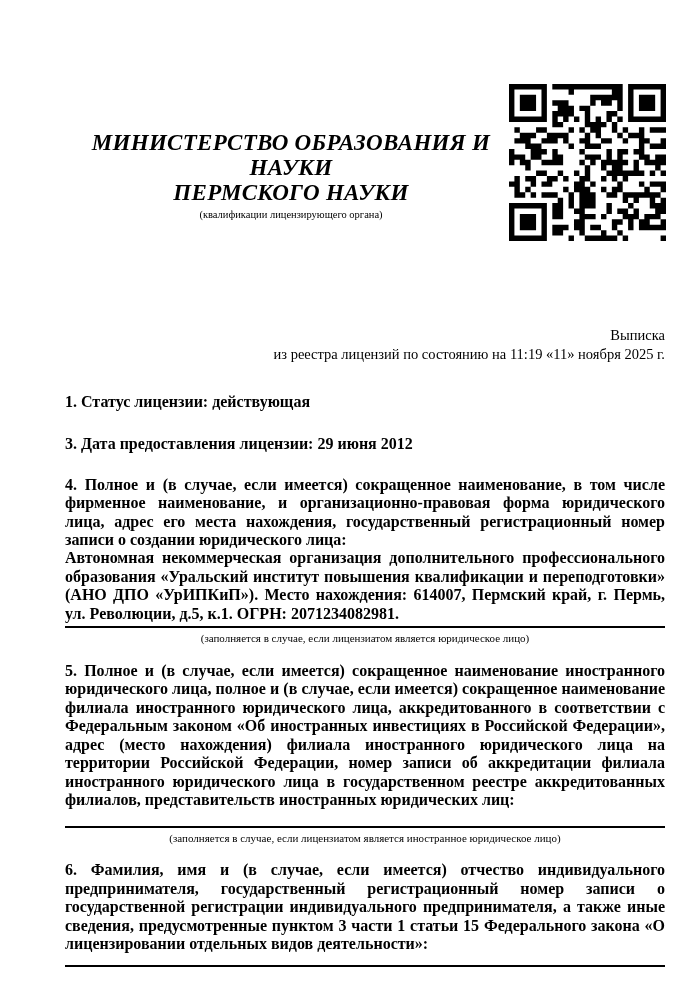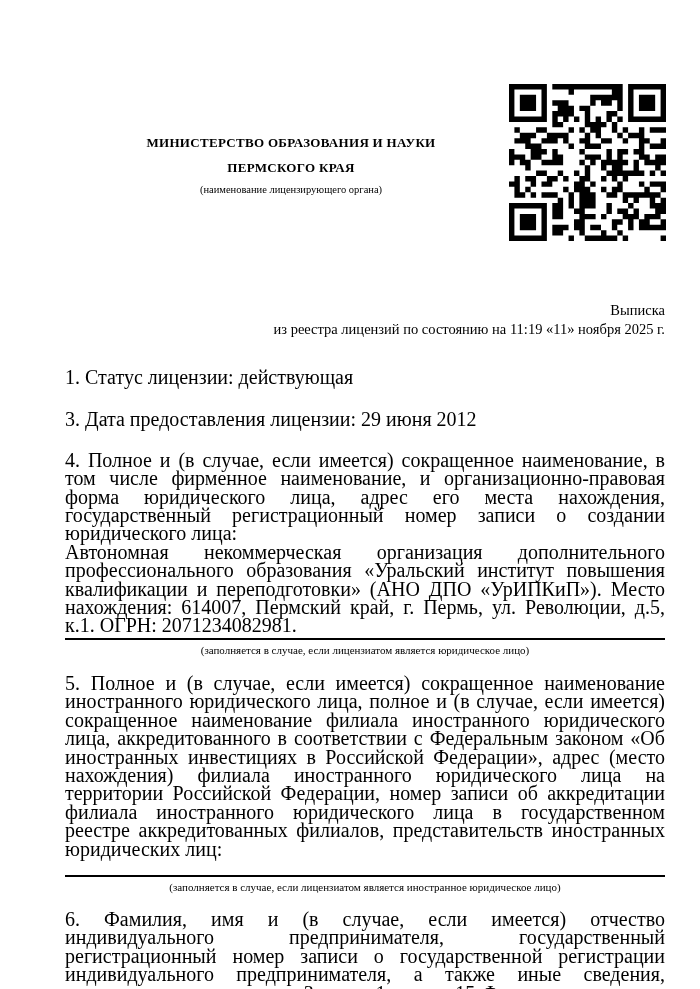--- a/index.html
+++ b/index.html
@@ -17,23 +17,24 @@
     width:600px;
   }
   
   .issuer {
     margin-top:130px;
     width:452px;
     text-align:center;
   }
   .issuer-line {
     font-weight:bold;
-    font-size:13px;
+    font-size:23px;
     line-height:25px;
     letter-spacing:0.3px;
+    font-style:italic;
   }
   .issuer-note {
     font-size:10.5px;
     line-height:13px;
     margin-top:3px;
   }
   
   .qr {
     position:absolute;
     left:509px; top:84px;
@@ -41,22 +42,23 @@
   }
   
   .doc-title {
     margin-top:105px;
     text-align:right;
     font-size:14.5px;
     line-height:19px;
   }
   
   .field {
-    font-size:20px;
+    font-size:16px;
     line-height:18.4px;
+    font-weight:bold;
   }
   .just { text-align:justify; }
   .f1 { margin-top:29px; }
   .f2 { margin-top:18px; }
   .f3 { margin-top:24px; }
   .f4 { margin-top:22px; }
   .f5 { margin-top:17px; }
   .f6 { margin-top:16px; }
   .f7 { margin-top:22px;text-align:center; }
   .sub-note {
@@ -81,22 +83,22 @@
 <div class="page">
 
   <div class="qr" id="qr"><svg width="157" height="157" viewBox="0 0 157 157">
         <path d="M0.00 0.00h5.41v5.41h-5.41zM5.41 0.00h5.41v5.41h-5.41zM10.83 0.00h5.41v5.41h-5.41zM16.24 0.00h5.41v5.41h-5.41zM21.66 0.00h5.41v5.41h-5.41zM27.07 0.00h5.41v5.41h-5.41zM32.48 0.00h5.41v5.41h-5.41zM43.31 0.00h5.41v5.41h-5.41zM48.72 0.00h5.41v5.41h-5.41zM54.14 0.00h5.41v5.41h-5.41zM59.55 0.00h5.41v5.41h-5.41zM64.97 0.00h5.41v5.41h-5.41zM70.38 0.00h5.41v5.41h-5.41zM75.79 0.00h5.41v5.41h-5.41zM81.21 0.00h5.41v5.41h-5.41zM86.62 0.00h5.41v5.41h-5.41zM92.03 0.00h5.41v5.41h-5.41zM97.45 0.00h5.41v5.41h-5.41zM102.86 0.00h5.41v5.41h-5.41zM108.28 0.00h5.41v5.41h-5.41zM119.10 0.00h5.41v5.41h-5.41zM124.52 0.00h5.41v5.41h-5.41zM129.93 0.00h5.41v5.41h-5.41zM135.34 0.00h5.41v5.41h-5.41zM140.76 0.00h5.41v5.41h-5.41zM146.17 0.00h5.41v5.41h-5.41zM151.59 0.00h5.41v5.41h-5.41zM0.00 5.41h5.41v5.41h-5.41zM32.48 5.41h5.41v5.41h-5.41zM59.55 5.41h5.41v5.41h-5.41zM102.86 5.41h5.41v5.41h-5.41zM108.28 5.41h5.41v5.41h-5.41zM119.10 5.41h5.41v5.41h-5.41zM151.59 5.41h5.41v5.41h-5.41zM0.00 10.83h5.41v5.41h-5.41zM10.83 10.83h5.41v5.41h-5.41zM16.24 10.83h5.41v5.41h-5.41zM21.66 10.83h5.41v5.41h-5.41zM32.48 10.83h5.41v5.41h-5.41zM81.21 10.83h5.41v5.41h-5.41zM86.62 10.83h5.41v5.41h-5.41zM92.03 10.83h5.41v5.41h-5.41zM97.45 10.83h5.41v5.41h-5.41zM102.86 10.83h5.41v5.41h-5.41zM108.28 10.83h5.41v5.41h-5.41zM119.10 10.83h5.41v5.41h-5.41zM129.93 10.83h5.41v5.41h-5.41zM135.34 10.83h5.41v5.41h-5.41zM140.76 10.83h5.41v5.41h-5.41zM151.59 10.83h5.41v5.41h-5.41zM0.00 16.24h5.41v5.41h-5.41zM10.83 16.24h5.41v5.41h-5.41zM16.24 16.24h5.41v5.41h-5.41zM21.66 16.24h5.41v5.41h-5.41zM32.48 16.24h5.41v5.41h-5.41zM43.31 16.24h5.41v5.41h-5.41zM48.72 16.24h5.41v5.41h-5.41zM54.14 16.24h5.41v5.41h-5.41zM81.21 16.24h5.41v5.41h-5.41zM92.03 16.24h5.41v5.41h-5.41zM97.45 16.24h5.41v5.41h-5.41zM108.28 16.24h5.41v5.41h-5.41zM119.10 16.24h5.41v5.41h-5.41zM129.93 16.24h5.41v5.41h-5.41zM135.34 16.24h5.41v5.41h-5.41zM140.76 16.24h5.41v5.41h-5.41zM151.59 16.24h5.41v5.41h-5.41zM0.00 21.66h5.41v5.41h-5.41zM10.83 21.66h5.41v5.41h-5.41zM16.24 21.66h5.41v5.41h-5.41zM21.66 21.66h5.41v5.41h-5.41zM32.48 21.66h5.41v5.41h-5.41zM48.72 21.66h5.41v5.41h-5.41zM54.14 21.66h5.41v5.41h-5.41zM59.55 21.66h5.41v5.41h-5.41zM70.38 21.66h5.41v5.41h-5.41zM75.79 21.66h5.41v5.41h-5.41zM108.28 21.66h5.41v5.41h-5.41zM119.10 21.66h5.41v5.41h-5.41zM129.93 21.66h5.41v5.41h-5.41zM135.34 21.66h5.41v5.41h-5.41zM140.76 21.66h5.41v5.41h-5.41zM151.59 21.66h5.41v5.41h-5.41zM0.00 27.07h5.41v5.41h-5.41zM32.48 27.07h5.41v5.41h-5.41zM43.31 27.07h5.41v5.41h-5.41zM48.72 27.07h5.41v5.41h-5.41zM54.14 27.07h5.41v5.41h-5.41zM59.55 27.07h5.41v5.41h-5.41zM75.79 27.07h5.41v5.41h-5.41zM97.45 27.07h5.41v5.41h-5.41zM102.86 27.07h5.41v5.41h-5.41zM119.10 27.07h5.41v5.41h-5.41zM151.59 27.07h5.41v5.41h-5.41zM0.00 32.48h5.41v5.41h-5.41zM5.41 32.48h5.41v5.41h-5.41zM10.83 32.48h5.41v5.41h-5.41zM16.24 32.48h5.41v5.41h-5.41zM21.66 32.48h5.41v5.41h-5.41zM27.07 32.48h5.41v5.41h-5.41zM32.48 32.48h5.41v5.41h-5.41zM43.31 32.48h5.41v5.41h-5.41zM54.14 32.48h5.41v5.41h-5.41zM64.97 32.48h5.41v5.41h-5.41zM75.79 32.48h5.41v5.41h-5.41zM86.62 32.48h5.41v5.41h-5.41zM97.45 32.48h5.41v5.41h-5.41zM108.28 32.48h5.41v5.41h-5.41zM119.10 32.48h5.41v5.41h-5.41zM124.52 32.48h5.41v5.41h-5.41zM129.93 32.48h5.41v5.41h-5.41zM135.34 32.48h5.41v5.41h-5.41zM140.76 32.48h5.41v5.41h-5.41zM146.17 32.48h5.41v5.41h-5.41zM151.59 32.48h5.41v5.41h-5.41zM43.31 37.90h5.41v5.41h-5.41zM48.72 37.90h5.41v5.41h-5.41zM75.79 37.90h5.41v5.41h-5.41zM81.21 37.90h5.41v5.41h-5.41zM86.62 37.90h5.41v5.41h-5.41zM92.03 37.90h5.41v5.41h-5.41zM102.86 37.90h5.41v5.41h-5.41zM5.41 43.31h5.41v5.41h-5.41zM27.07 43.31h5.41v5.41h-5.41zM32.48 43.31h5.41v5.41h-5.41zM59.55 43.31h5.41v5.41h-5.41zM70.38 43.31h5.41v5.41h-5.41zM81.21 43.31h5.41v5.41h-5.41zM86.62 43.31h5.41v5.41h-5.41zM102.86 43.31h5.41v5.41h-5.41zM113.69 43.31h5.41v5.41h-5.41zM129.93 43.31h5.41v5.41h-5.41zM140.76 43.31h5.41v5.41h-5.41zM146.17 43.31h5.41v5.41h-5.41zM151.59 43.31h5.41v5.41h-5.41zM10.83 48.72h5.41v5.41h-5.41zM16.24 48.72h5.41v5.41h-5.41zM21.66 48.72h5.41v5.41h-5.41zM37.90 48.72h5.41v5.41h-5.41zM43.31 48.72h5.41v5.41h-5.41zM48.72 48.72h5.41v5.41h-5.41zM54.14 48.72h5.41v5.41h-5.41zM75.79 48.72h5.41v5.41h-5.41zM86.62 48.72h5.41v5.41h-5.41zM108.28 48.72h5.41v5.41h-5.41zM119.10 48.72h5.41v5.41h-5.41zM124.52 48.72h5.41v5.41h-5.41zM129.93 48.72h5.41v5.41h-5.41zM5.41 54.14h5.41v5.41h-5.41zM10.83 54.14h5.41v5.41h-5.41zM16.24 54.14h5.41v5.41h-5.41zM32.48 54.14h5.41v5.41h-5.41zM37.90 54.14h5.41v5.41h-5.41zM43.31 54.14h5.41v5.41h-5.41zM54.14 54.14h5.41v5.41h-5.41zM70.38 54.14h5.41v5.41h-5.41zM75.79 54.14h5.41v5.41h-5.41zM92.03 54.14h5.41v5.41h-5.41zM97.45 54.14h5.41v5.41h-5.41zM113.69 54.14h5.41v5.41h-5.41zM129.93 54.14h5.41v5.41h-5.41zM135.34 54.14h5.41v5.41h-5.41zM151.59 54.14h5.41v5.41h-5.41zM16.24 59.55h5.41v5.41h-5.41zM21.66 59.55h5.41v5.41h-5.41zM27.07 59.55h5.41v5.41h-5.41zM59.55 59.55h5.41v5.41h-5.41zM75.79 59.55h5.41v5.41h-5.41zM81.21 59.55h5.41v5.41h-5.41zM86.62 59.55h5.41v5.41h-5.41zM129.93 59.55h5.41v5.41h-5.41zM140.76 59.55h5.41v5.41h-5.41zM146.17 59.55h5.41v5.41h-5.41zM151.59 59.55h5.41v5.41h-5.41zM0.00 64.97h5.41v5.41h-5.41zM21.66 64.97h5.41v5.41h-5.41zM27.07 64.97h5.41v5.41h-5.41zM32.48 64.97h5.41v5.41h-5.41zM43.31 64.97h5.41v5.41h-5.41zM70.38 64.97h5.41v5.41h-5.41zM97.45 64.97h5.41v5.41h-5.41zM108.28 64.97h5.41v5.41h-5.41zM113.69 64.97h5.41v5.41h-5.41zM124.52 64.97h5.41v5.41h-5.41zM129.93 64.97h5.41v5.41h-5.41zM0.00 70.38h5.41v5.41h-5.41zM5.41 70.38h5.41v5.41h-5.41zM10.83 70.38h5.41v5.41h-5.41zM21.66 70.38h5.41v5.41h-5.41zM27.07 70.38h5.41v5.41h-5.41zM43.31 70.38h5.41v5.41h-5.41zM48.72 70.38h5.41v5.41h-5.41zM75.79 70.38h5.41v5.41h-5.41zM81.21 70.38h5.41v5.41h-5.41zM86.62 70.38h5.41v5.41h-5.41zM97.45 70.38h5.41v5.41h-5.41zM108.28 70.38h5.41v5.41h-5.41zM129.93 70.38h5.41v5.41h-5.41zM135.34 70.38h5.41v5.41h-5.41zM146.17 70.38h5.41v5.41h-5.41zM151.59 70.38h5.41v5.41h-5.41zM0.00 75.79h5.41v5.41h-5.41zM10.83 75.79h5.41v5.41h-5.41zM16.24 75.79h5.41v5.41h-5.41zM32.48 75.79h5.41v5.41h-5.41zM37.90 75.79h5.41v5.41h-5.41zM43.31 75.79h5.41v5.41h-5.41zM48.72 75.79h5.41v5.41h-5.41zM70.38 75.79h5.41v5.41h-5.41zM81.21 75.79h5.41v5.41h-5.41zM92.03 75.79h5.41v5.41h-5.41zM97.45 75.79h5.41v5.41h-5.41zM102.86 75.79h5.41v5.41h-5.41zM108.28 75.79h5.41v5.41h-5.41zM113.69 75.79h5.41v5.41h-5.41zM124.52 75.79h5.41v5.41h-5.41zM135.34 75.79h5.41v5.41h-5.41zM140.76 75.79h5.41v5.41h-5.41zM146.17 75.79h5.41v5.41h-5.41zM151.59 75.79h5.41v5.41h-5.41zM16.24 81.21h5.41v5.41h-5.41zM75.79 81.21h5.41v5.41h-5.41zM92.03 81.21h5.41v5.41h-5.41zM102.86 81.21h5.41v5.41h-5.41zM108.28 81.21h5.41v5.41h-5.41zM124.52 81.21h5.41v5.41h-5.41zM146.17 81.21h5.41v5.41h-5.41zM27.07 86.62h5.41v5.41h-5.41zM32.48 86.62h5.41v5.41h-5.41zM48.72 86.62h5.41v5.41h-5.41zM64.97 86.62h5.41v5.41h-5.41zM75.79 86.62h5.41v5.41h-5.41zM97.45 86.62h5.41v5.41h-5.41zM102.86 86.62h5.41v5.41h-5.41zM108.28 86.62h5.41v5.41h-5.41zM113.69 86.62h5.41v5.41h-5.41zM119.10 86.62h5.41v5.41h-5.41zM124.52 86.62h5.41v5.41h-5.41zM129.93 86.62h5.41v5.41h-5.41zM140.76 86.62h5.41v5.41h-5.41zM151.59 86.62h5.41v5.41h-5.41zM5.41 92.03h5.41v5.41h-5.41zM16.24 92.03h5.41v5.41h-5.41zM21.66 92.03h5.41v5.41h-5.41zM37.90 92.03h5.41v5.41h-5.41zM43.31 92.03h5.41v5.41h-5.41zM54.14 92.03h5.41v5.41h-5.41zM70.38 92.03h5.41v5.41h-5.41zM75.79 92.03h5.41v5.41h-5.41zM92.03 92.03h5.41v5.41h-5.41zM102.86 92.03h5.41v5.41h-5.41zM113.69 92.03h5.41v5.41h-5.41zM0.00 97.45h5.41v5.41h-5.41zM5.41 97.45h5.41v5.41h-5.41zM21.66 97.45h5.41v5.41h-5.41zM32.48 97.45h5.41v5.41h-5.41zM37.90 97.45h5.41v5.41h-5.41zM64.97 97.45h5.41v5.41h-5.41zM70.38 97.45h5.41v5.41h-5.41zM81.21 97.45h5.41v5.41h-5.41zM108.28 97.45h5.41v5.41h-5.41zM129.93 97.45h5.41v5.41h-5.41zM140.76 97.45h5.41v5.41h-5.41zM146.17 97.45h5.41v5.41h-5.41zM151.59 97.45h5.41v5.41h-5.41zM5.41 102.86h5.41v5.41h-5.41zM16.24 102.86h5.41v5.41h-5.41zM54.14 102.86h5.41v5.41h-5.41zM64.97 102.86h5.41v5.41h-5.41zM70.38 102.86h5.41v5.41h-5.41zM75.79 102.86h5.41v5.41h-5.41zM92.03 102.86h5.41v5.41h-5.41zM102.86 102.86h5.41v5.41h-5.41zM108.28 102.86h5.41v5.41h-5.41zM135.34 102.86h5.41v5.41h-5.41zM151.59 102.86h5.41v5.41h-5.41zM5.41 108.28h5.41v5.41h-5.41zM10.83 108.28h5.41v5.41h-5.41zM21.66 108.28h5.41v5.41h-5.41zM32.48 108.28h5.41v5.41h-5.41zM37.90 108.28h5.41v5.41h-5.41zM43.31 108.28h5.41v5.41h-5.41zM59.55 108.28h5.41v5.41h-5.41zM70.38 108.28h5.41v5.41h-5.41zM75.79 108.28h5.41v5.41h-5.41zM81.21 108.28h5.41v5.41h-5.41zM97.45 108.28h5.41v5.41h-5.41zM102.86 108.28h5.41v5.41h-5.41zM113.69 108.28h5.41v5.41h-5.41zM119.10 108.28h5.41v5.41h-5.41zM124.52 108.28h5.41v5.41h-5.41zM129.93 108.28h5.41v5.41h-5.41zM135.34 108.28h5.41v5.41h-5.41zM140.76 108.28h5.41v5.41h-5.41zM146.17 108.28h5.41v5.41h-5.41zM48.72 113.69h5.41v5.41h-5.41zM59.55 113.69h5.41v5.41h-5.41zM70.38 113.69h5.41v5.41h-5.41zM75.79 113.69h5.41v5.41h-5.41zM81.21 113.69h5.41v5.41h-5.41zM113.69 113.69h5.41v5.41h-5.41zM124.52 113.69h5.41v5.41h-5.41zM140.76 113.69h5.41v5.41h-5.41zM151.59 113.69h5.41v5.41h-5.41zM0.00 119.10h5.41v5.41h-5.41zM5.41 119.10h5.41v5.41h-5.41zM10.83 119.10h5.41v5.41h-5.41zM16.24 119.10h5.41v5.41h-5.41zM21.66 119.10h5.41v5.41h-5.41zM27.07 119.10h5.41v5.41h-5.41zM32.48 119.10h5.41v5.41h-5.41zM43.31 119.10h5.41v5.41h-5.41zM48.72 119.10h5.41v5.41h-5.41zM59.55 119.10h5.41v5.41h-5.41zM70.38 119.10h5.41v5.41h-5.41zM75.79 119.10h5.41v5.41h-5.41zM81.21 119.10h5.41v5.41h-5.41zM97.45 119.10h5.41v5.41h-5.41zM119.10 119.10h5.41v5.41h-5.41zM140.76 119.10h5.41v5.41h-5.41zM146.17 119.10h5.41v5.41h-5.41zM151.59 119.10h5.41v5.41h-5.41zM0.00 124.52h5.41v5.41h-5.41zM32.48 124.52h5.41v5.41h-5.41zM43.31 124.52h5.41v5.41h-5.41zM48.72 124.52h5.41v5.41h-5.41zM64.97 124.52h5.41v5.41h-5.41zM70.38 124.52h5.41v5.41h-5.41zM97.45 124.52h5.41v5.41h-5.41zM108.28 124.52h5.41v5.41h-5.41zM113.69 124.52h5.41v5.41h-5.41zM124.52 124.52h5.41v5.41h-5.41zM146.17 124.52h5.41v5.41h-5.41zM151.59 124.52h5.41v5.41h-5.41zM0.00 129.93h5.41v5.41h-5.41zM10.83 129.93h5.41v5.41h-5.41zM16.24 129.93h5.41v5.41h-5.41zM21.66 129.93h5.41v5.41h-5.41zM32.48 129.93h5.41v5.41h-5.41zM43.31 129.93h5.41v5.41h-5.41zM48.72 129.93h5.41v5.41h-5.41zM70.38 129.93h5.41v5.41h-5.41zM75.79 129.93h5.41v5.41h-5.41zM81.21 129.93h5.41v5.41h-5.41zM92.03 129.93h5.41v5.41h-5.41zM113.69 129.93h5.41v5.41h-5.41zM119.10 129.93h5.41v5.41h-5.41zM124.52 129.93h5.41v5.41h-5.41zM135.34 129.93h5.41v5.41h-5.41zM140.76 129.93h5.41v5.41h-5.41zM146.17 129.93h5.41v5.41h-5.41zM0.00 135.34h5.41v5.41h-5.41zM10.83 135.34h5.41v5.41h-5.41zM16.24 135.34h5.41v5.41h-5.41zM21.66 135.34h5.41v5.41h-5.41zM32.48 135.34h5.41v5.41h-5.41zM64.97 135.34h5.41v5.41h-5.41zM70.38 135.34h5.41v5.41h-5.41zM102.86 135.34h5.41v5.41h-5.41zM108.28 135.34h5.41v5.41h-5.41zM119.10 135.34h5.41v5.41h-5.41zM129.93 135.34h5.41v5.41h-5.41zM135.34 135.34h5.41v5.41h-5.41zM151.59 135.34h5.41v5.41h-5.41zM0.00 140.76h5.41v5.41h-5.41zM10.83 140.76h5.41v5.41h-5.41zM16.24 140.76h5.41v5.41h-5.41zM21.66 140.76h5.41v5.41h-5.41zM32.48 140.76h5.41v5.41h-5.41zM43.31 140.76h5.41v5.41h-5.41zM48.72 140.76h5.41v5.41h-5.41zM54.14 140.76h5.41v5.41h-5.41zM64.97 140.76h5.41v5.41h-5.41zM70.38 140.76h5.41v5.41h-5.41zM81.21 140.76h5.41v5.41h-5.41zM86.62 140.76h5.41v5.41h-5.41zM102.86 140.76h5.41v5.41h-5.41zM119.10 140.76h5.41v5.41h-5.41zM129.93 140.76h5.41v5.41h-5.41zM135.34 140.76h5.41v5.41h-5.41zM140.76 140.76h5.41v5.41h-5.41zM146.17 140.76h5.41v5.41h-5.41zM151.59 140.76h5.41v5.41h-5.41zM0.00 146.17h5.41v5.41h-5.41zM32.48 146.17h5.41v5.41h-5.41zM43.31 146.17h5.41v5.41h-5.41zM48.72 146.17h5.41v5.41h-5.41zM70.38 146.17h5.41v5.41h-5.41zM92.03 146.17h5.41v5.41h-5.41zM108.28 146.17h5.41v5.41h-5.41zM0.00 151.59h5.41v5.41h-5.41zM5.41 151.59h5.41v5.41h-5.41zM10.83 151.59h5.41v5.41h-5.41zM16.24 151.59h5.41v5.41h-5.41zM21.66 151.59h5.41v5.41h-5.41zM27.07 151.59h5.41v5.41h-5.41zM32.48 151.59h5.41v5.41h-5.41zM59.55 151.59h5.41v5.41h-5.41zM75.79 151.59h5.41v5.41h-5.41zM81.21 151.59h5.41v5.41h-5.41zM86.62 151.59h5.41v5.41h-5.41zM92.03 151.59h5.41v5.41h-5.41zM97.45 151.59h5.41v5.41h-5.41zM102.86 151.59h5.41v5.41h-5.41zM113.69 151.59h5.41v5.41h-5.41zM151.59 151.59h5.41v5.41h-5.41z" fill="#000"></path>
       </svg></div>
 
   <div class="content">
 
     <div class="issuer">
       <div class="issuer-line">МИНИСТЕРСТВО ОБРАЗОВАНИЯ И НАУКИ</div>
-      <div class="issuer-line">ПЕРМСКОГО КРАЯ</div>
-      <div class="issuer-note">(наименование лицензирующего органа)</div>
+      <div class="issuer-line">ПЕРМСКОГО НАУКИ</div>
+      <div class="issuer-note">(квалификации лицензирующего органа)</div>
     </div>
 
     <div class="doc-title">
       <div>Выписка</div>
       <div>из реестра лицензий по состоянию на 11:19 «11» ноября 2025 г.</div>
     </div>
 
     <div class="field f1">1. Статус лицензии: действующая</div>
 
 

